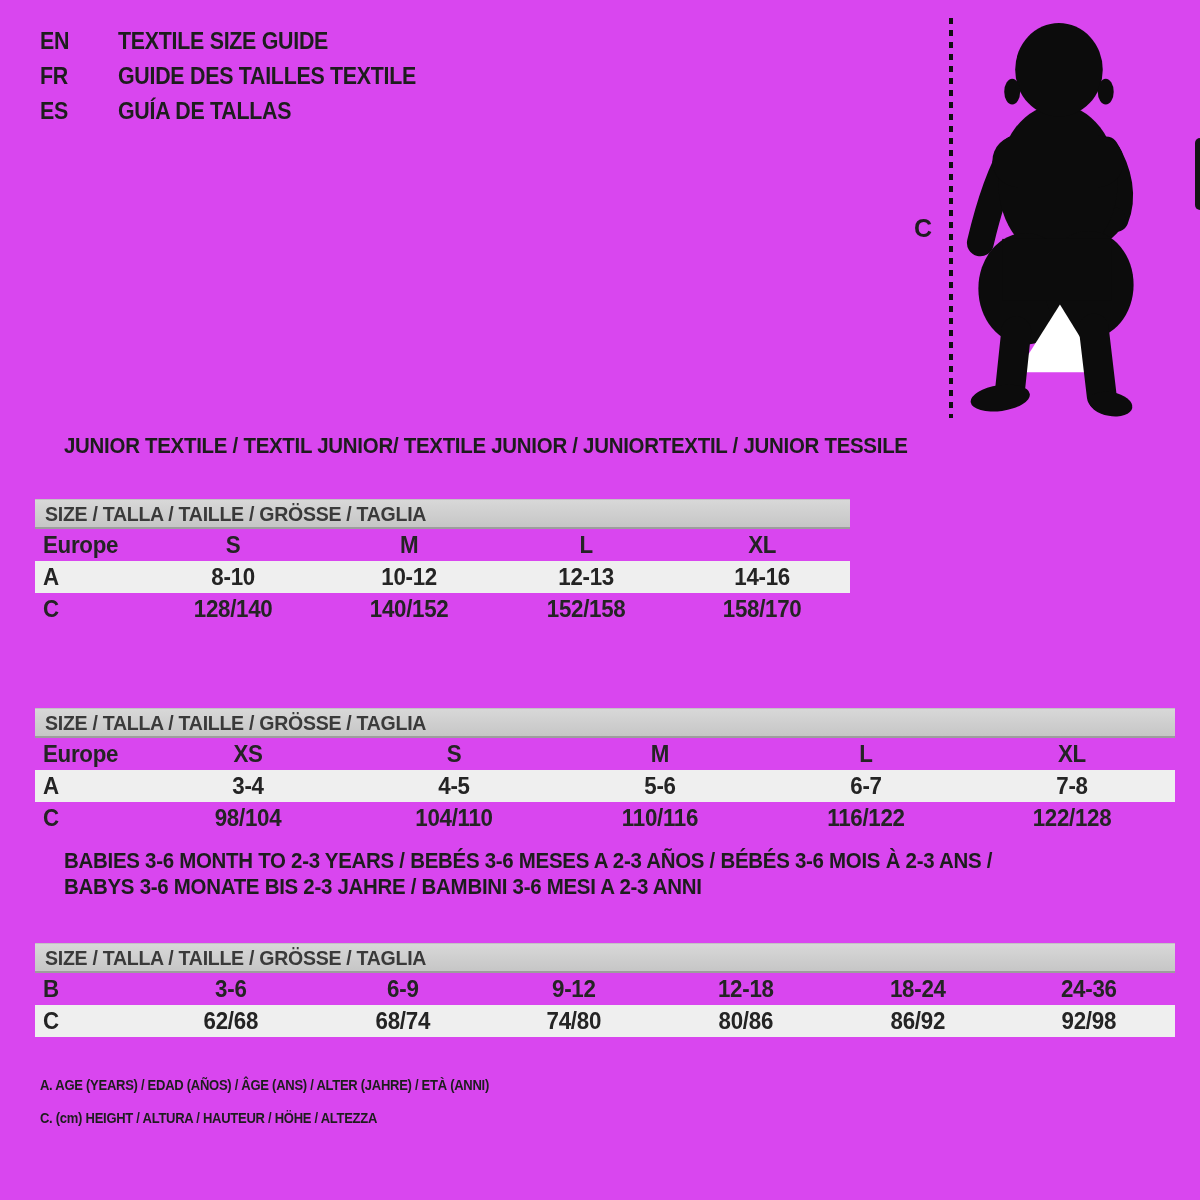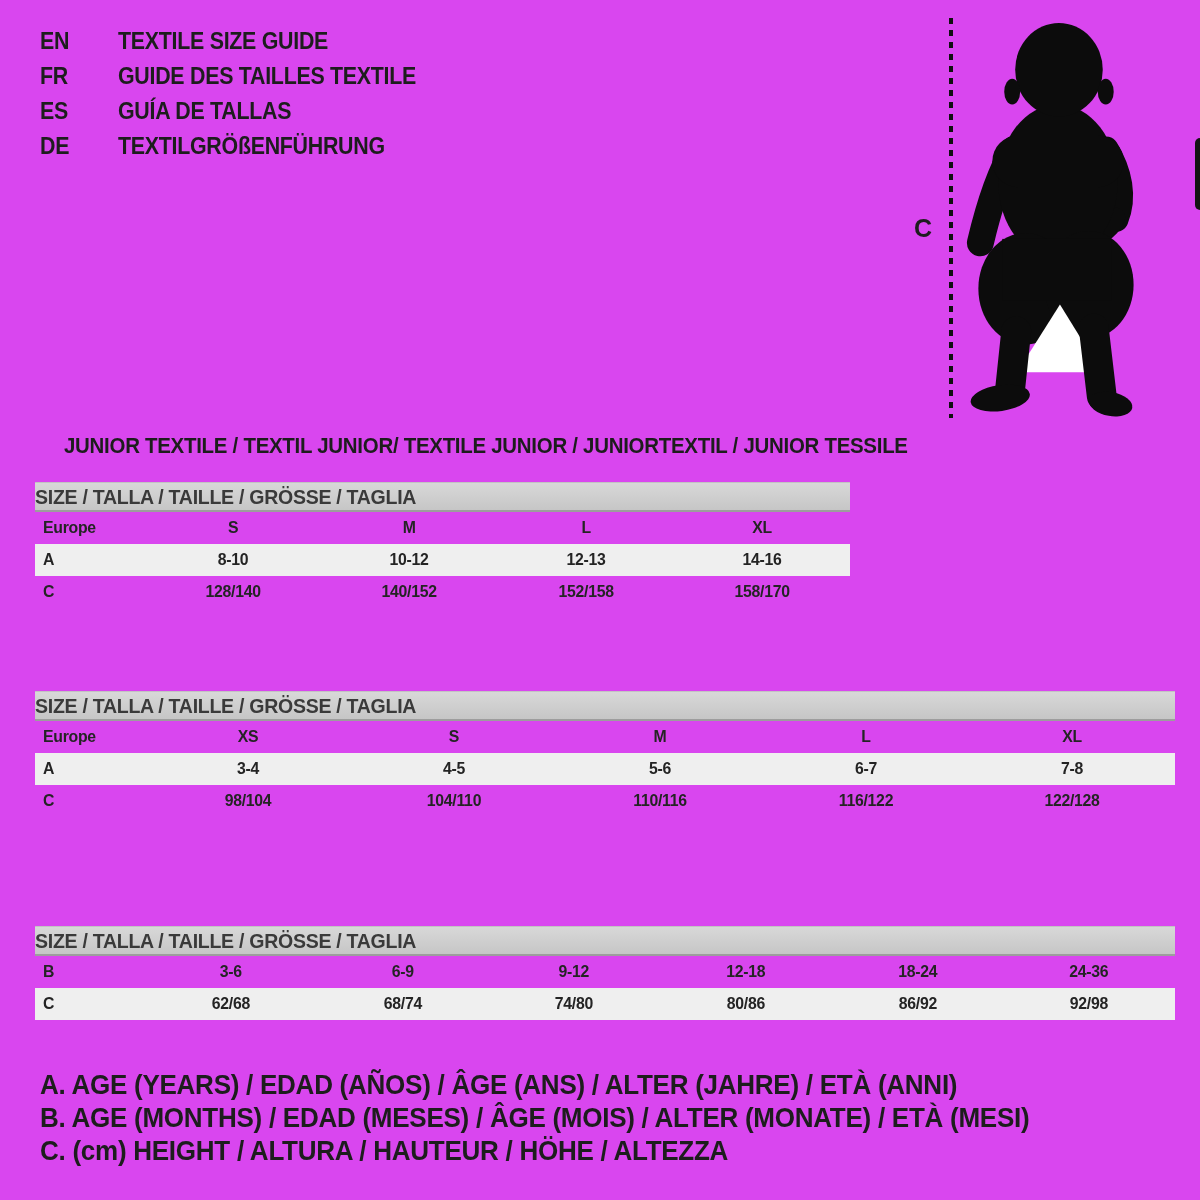--- a/index.html
+++ b/index.html
@@ -27,55 +27,51 @@
   .baby{position:absolute;left:962px;top:18px;width:180px;height:403px;}
   .scan-artifact{position:absolute;right:0;top:138px;width:5px;height:72px;background:#141414;border-radius:5px 0 0 5px;}
 
   
   .sec-title{position:absolute;left:40px;font-size:22px;font-weight:700;letter-spacing:-0.3px;line-height:26px;margin-left:24px;}
   .sub{font-size:15px;vertical-align:-4px;font-weight:700;}
 
   
   .stable{position:absolute;left:35px;}
   .stable .bar{
-    height:27px;display:flex;align-items:center;
+    height:27px;display:flex;align-items:center;padding-left:10px;
     background:linear-gradient(180deg,#d8d8d8,#c6c6c6);
     border-top:1px solid #c3c3c3;border-bottom:2px solid #9d9d9d;
-    font-size:21px;font-weight:700;color:#3a3a3a;letter-spacing:-0.3px;
+    font-size:21px;font-weight:700;color:#3a3a3a;letter-spacing:-0.3px;margin-top:17px;
   }
-  .trow{display:flex;height:32px;align-items:center;font-size:17px;font-weight:700;color:#242424;letter-spacing:-0.3px;}
+  .trow{display:flex;height:32px;align-items:center;font-size:24px;font-weight:700;color:#242424;letter-spacing:-0.3px;}
   .trow.gray{background:#efefef;}
   .tlabel{width:110px;padding-left:8px;box-sizing:border-box;}
   .tval{flex:1;text-align:center;}
 
   
   .legend{position:absolute;left:40px;top:1068px;}
-  .legend-line{height:33px;display:flex;align-items:center;font-size:28px;font-weight:700;letter-spacing:-0.3px;}
+  .legend-line{height:33px;display:flex;align-items:center;font-size:14px;font-weight:700;letter-spacing:-0.3px;}
 </style>
 </head>
 <body>
 
 <div class="page">
 
   <div class="lang-list">
     <div class="lang-row">
       <span class="lang-code"><span class="tx">EN</span></span>
       <span class="tx">TEXTILE SIZE GUIDE</span>
     </div>
     <div class="lang-row">
       <span class="lang-code"><span class="tx">FR</span></span>
       <span class="tx">GUIDE DES TAILLES TEXTILE</span>
     </div>
     <div class="lang-row">
       <span class="lang-code"><span class="tx">ES</span></span>
       <span class="tx">GUÍA DE TALLAS</span>
-    </div>
-    <div class="lang-row">
-      <span class="lang-code"><span class="tx">DE</span></span>
-      <span class="tx">TEXTILGRÖßENFÜHRUNG</span>
     </div>
   </div>
 
   <div class="measure-line"></div>
   <div class="c-label">C</div>
   <div class="baby">
     <svg width="180" height="403" viewBox="0 0 180 405" xmlns="http://www.w3.org/2000/svg">
       <g fill="#0c0c0c" stroke="none">
 
         <path d="M52,132 C36,158 26,192 18,226" fill="none" stroke="#0c0c0c" stroke-width="27" stroke-linecap="round"></path>
@@ -212,20 +208,24 @@
         </span>
       <span class="tval">
           <span class="tx-c">116/122</span>
         </span>
       <span class="tval">
           <span class="tx-c">122/128</span>
         </span>
     </div>
   </div>
 
+  <div class="sec-title" style="top:848px;">
+    <span class="tx">BABIES 3-6 MONTH TO 2-3 YEARS / BEBÉS 3-6 MESES A 2-3 AÑOS / BÉBÉS 3-6 MOIS À 2-3 ANS /</span><br>
+    <span class="tx">BABYS 3-6 MONATE BIS 2-3 JAHRE / BAMBINI 3-6 MESI A 2-3 ANNI</span>
+  </div>
   <div class="stable" style="top:926px;width:1140px;">
     <div class="bar">
       <span class="tx">SIZE / TALLA / TAILLE / GRÖSSE / TAGLIA</span>
     </div>
     <div class="trow">
       <span class="tlabel"><span class="tx">B</span></span>
       <span class="tval">
           <span class="tx-c">3-6</span>
         </span>
       <span class="tval">
@@ -265,20 +265,17 @@
           <span class="tx-c">92/98</span>
         </span>
     </div>
   </div>
 
   <div class="legend">
     <div class="legend-line">
         <span class="tx">A. AGE (YEARS) / EDAD (AÑOS) / ÂGE (ANS) / ALTER (JAHRE) / ETÀ (ANNI)</span>
       </div>
     <div class="legend-line">
-        <span class="tx">B. AGE (MONTHS) / EDAD (MESES) / ÂGE (MOIS) / ALTER (MONATE) / ETÀ (MESI)</span>
-      </div>
-    <div class="legend-line">
         <span class="tx">C. (cm) HEIGHT / ALTURA / HAUTEUR / HÖHE / ALTEZZA</span>
       </div>
   </div>
 
 </div>
 
 </body></html>

